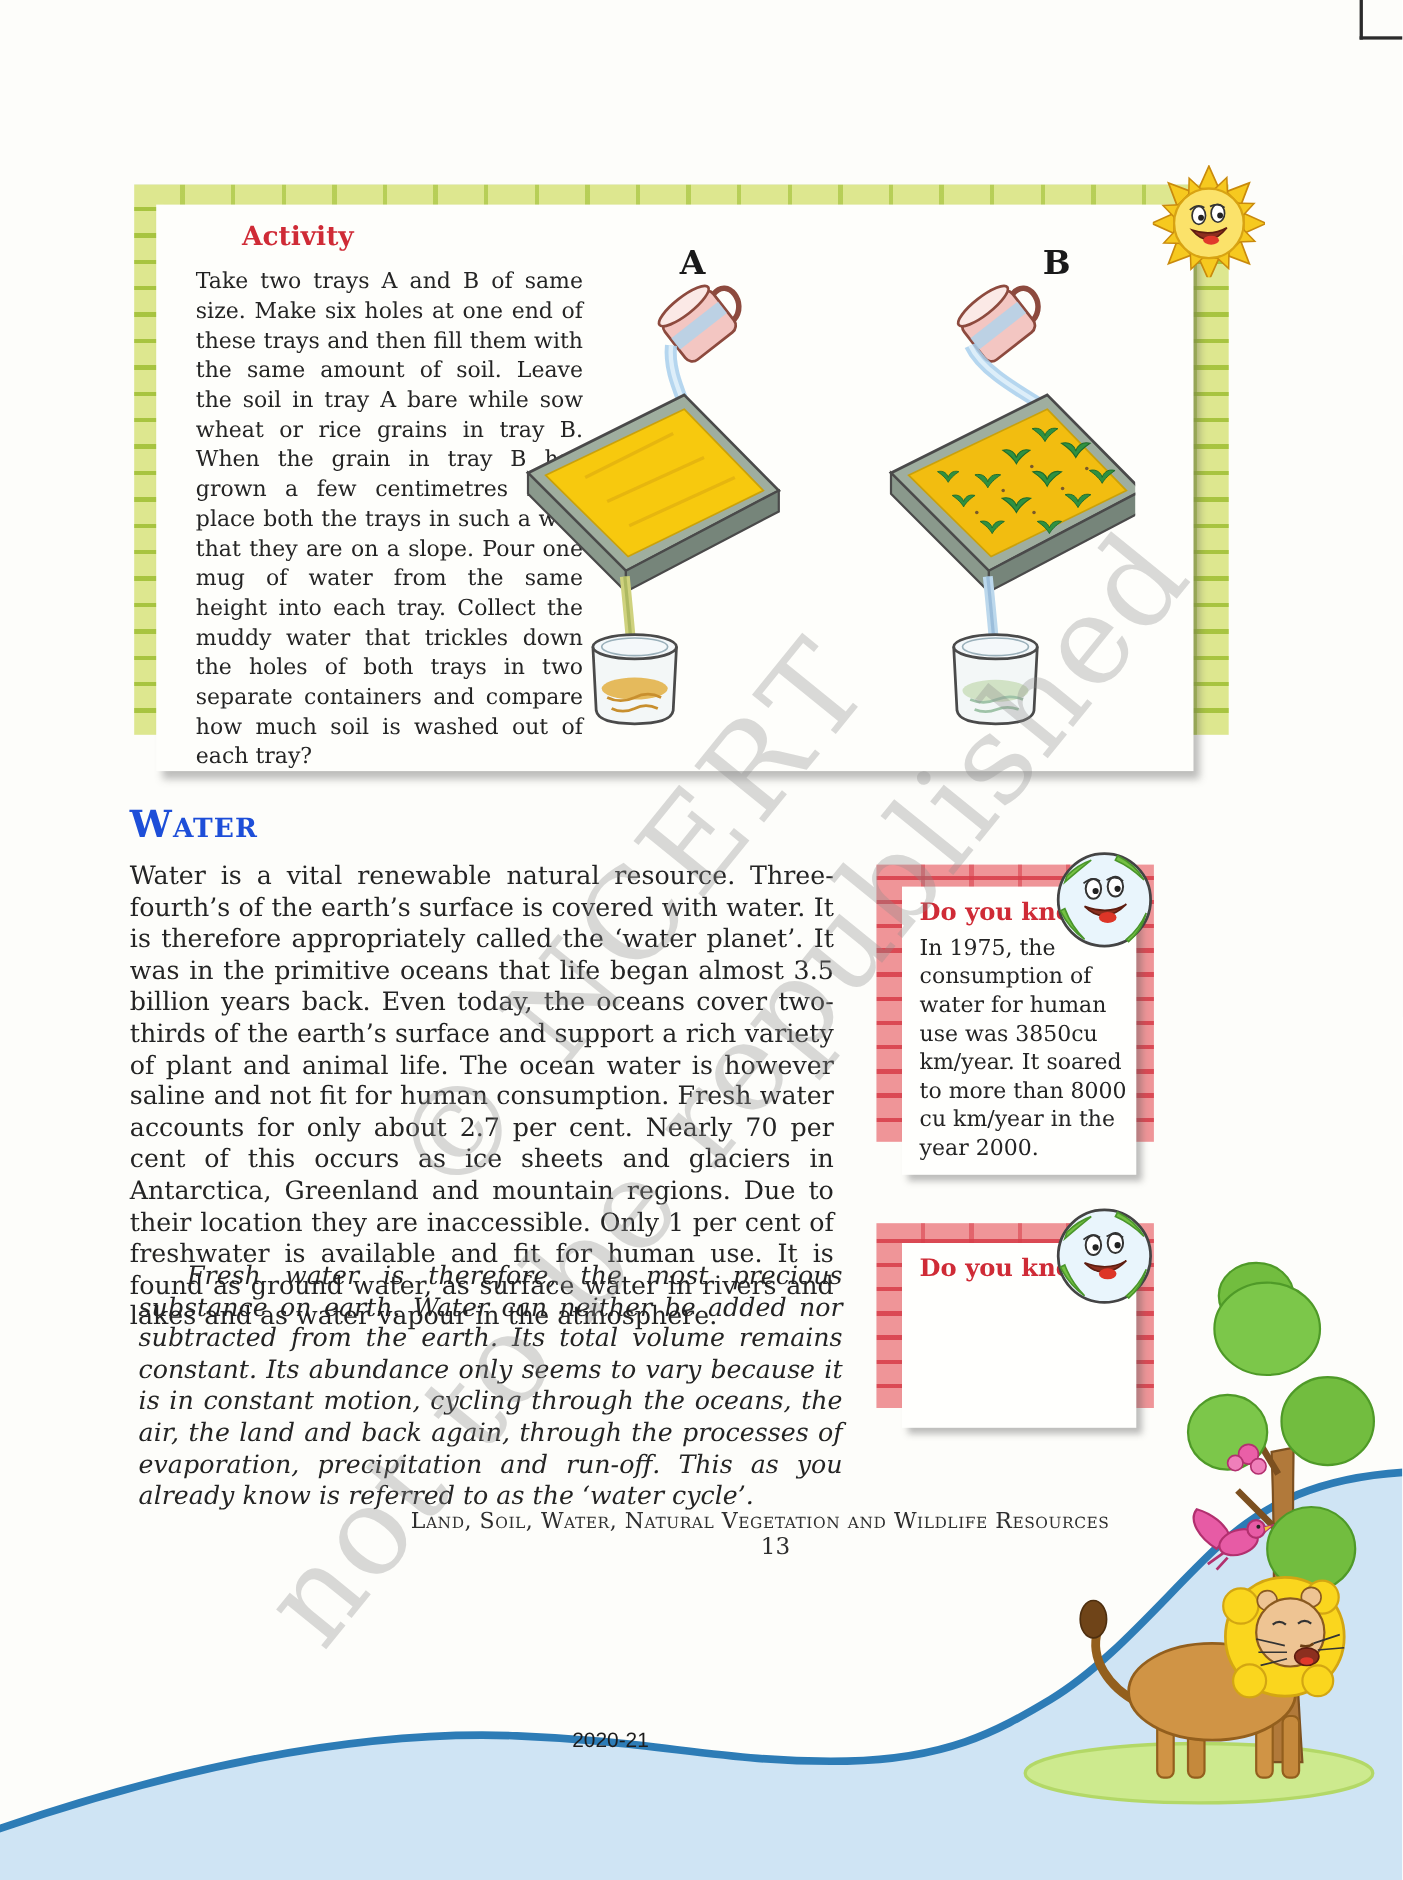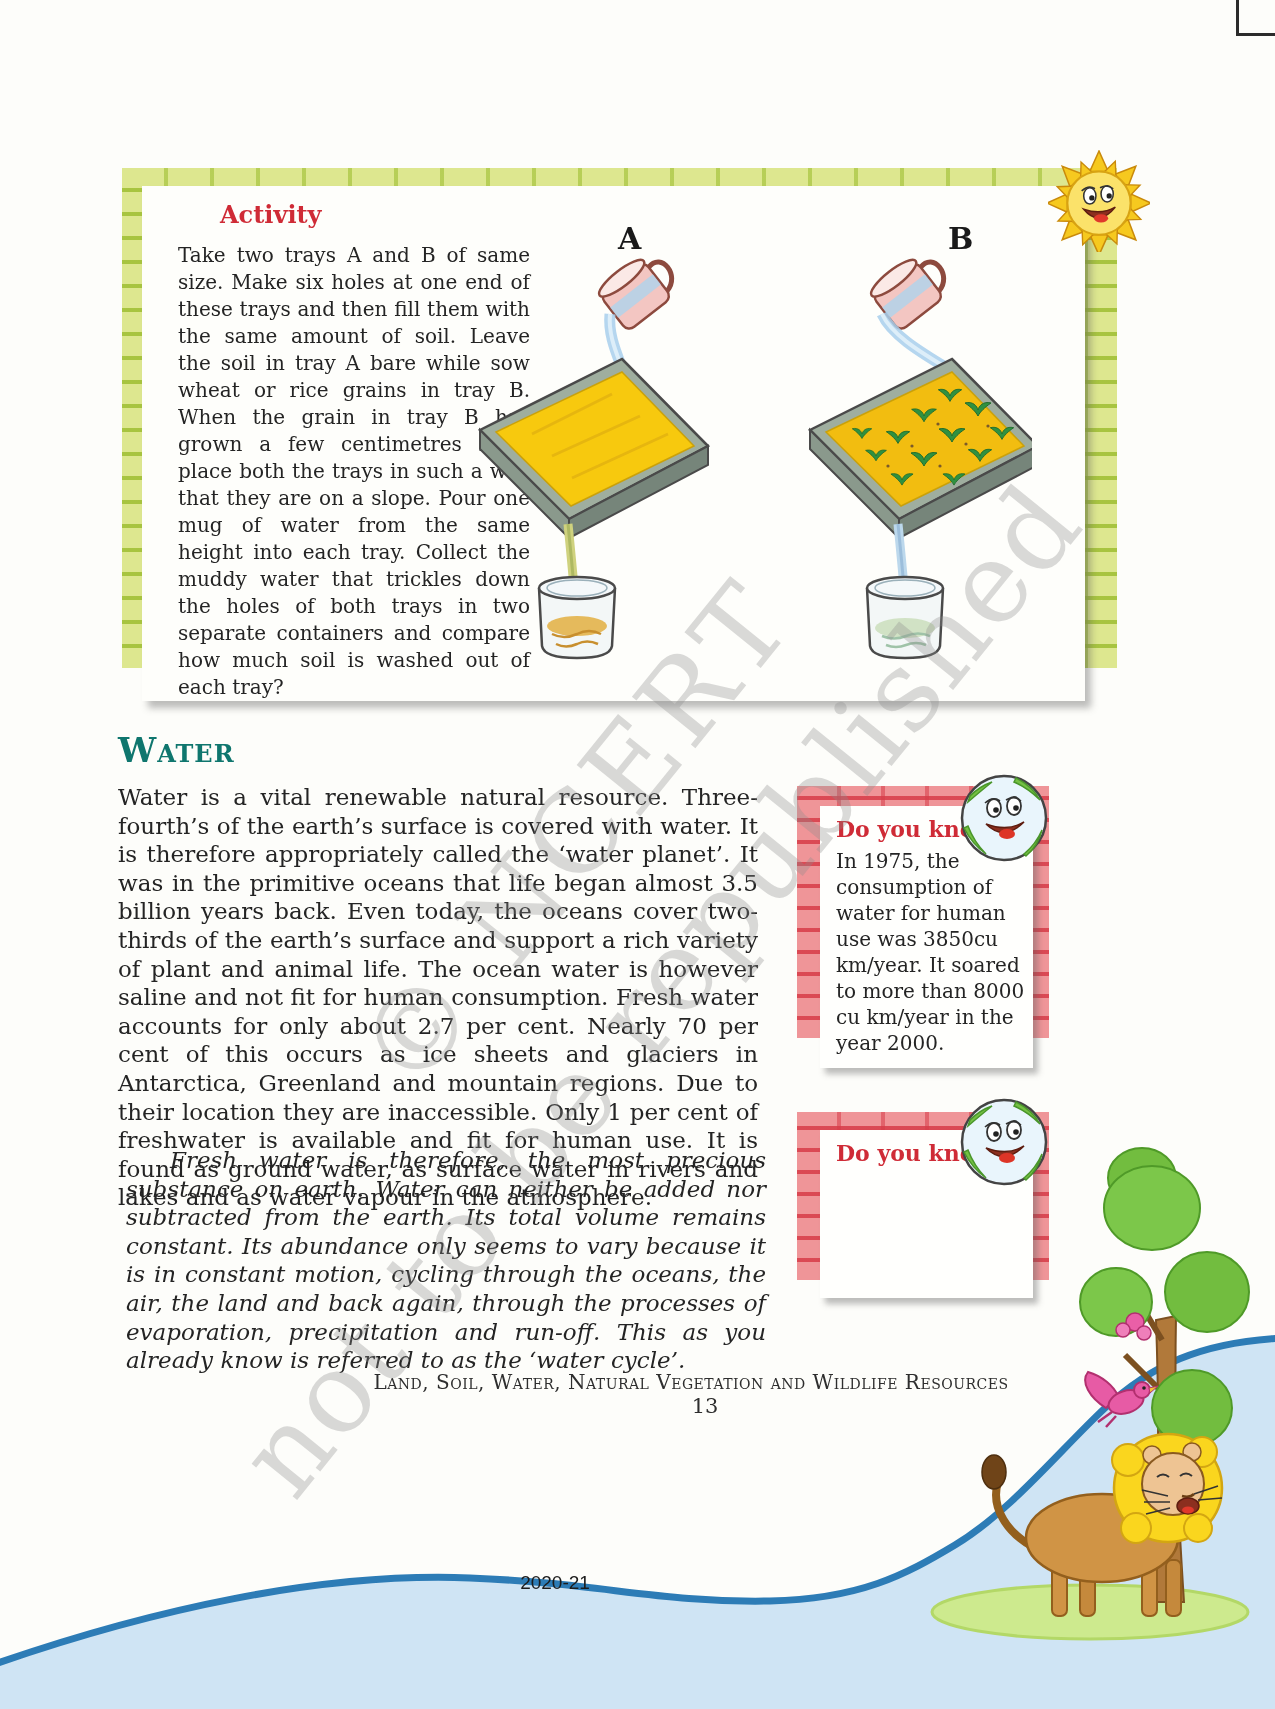--- a/index.html
+++ b/index.html
@@ -25,21 +25,21 @@
   .activity-panel{position:absolute;left:142px;top:186px;width:943px;height:515px;z-index:3;
       background:#fefefb;box-shadow:6px 7px 7px rgba(90,90,90,.4);}
   .activity-heading{position:absolute;left:36px;top:14px;font-size:24px;font-weight:bold;color:#cf2b36;margin-left:42px;}
   .activity-body{position:absolute;left:36px;top:56px;width:352px;font-size:20px;line-height:27px;
       text-align:justify;color:#242424;}
   .illus{position:absolute;left:330px;top:8px;width:560px;height:500px;}
   .sun{position:absolute;left:1048px;top:150px;width:102px;height:102px;z-index:4;}
 
   
   .water-heading{position:absolute;left:118px;top:730px;z-index:2;font-size:34px;font-weight:bold;
-      color:#0f766e;font-variant:small-caps;letter-spacing:1px;}
+      color:#1d4ed8;font-variant:small-caps;letter-spacing:1px;}
   .para{position:absolute;z-index:2;width:640px;font-size:23px;line-height:28.6px;text-align:justify;}
   .para1{left:118px;top:783px;}
   .para2{left:126px;top:1146px;text-indent:44px;font-style:italic;}
 
   
   .dyk-frame{position:absolute;width:252px;z-index:2;
       background-color:#ef9598;
       background-image:
         repeating-linear-gradient(0deg, rgba(215,60,72,0) 0 18px, rgba(215,60,72,.85) 18px 22px),
         repeating-linear-gradient(90deg, rgba(215,60,72,0) 0 40px, rgba(215,60,72,.55) 40px 44px);}

